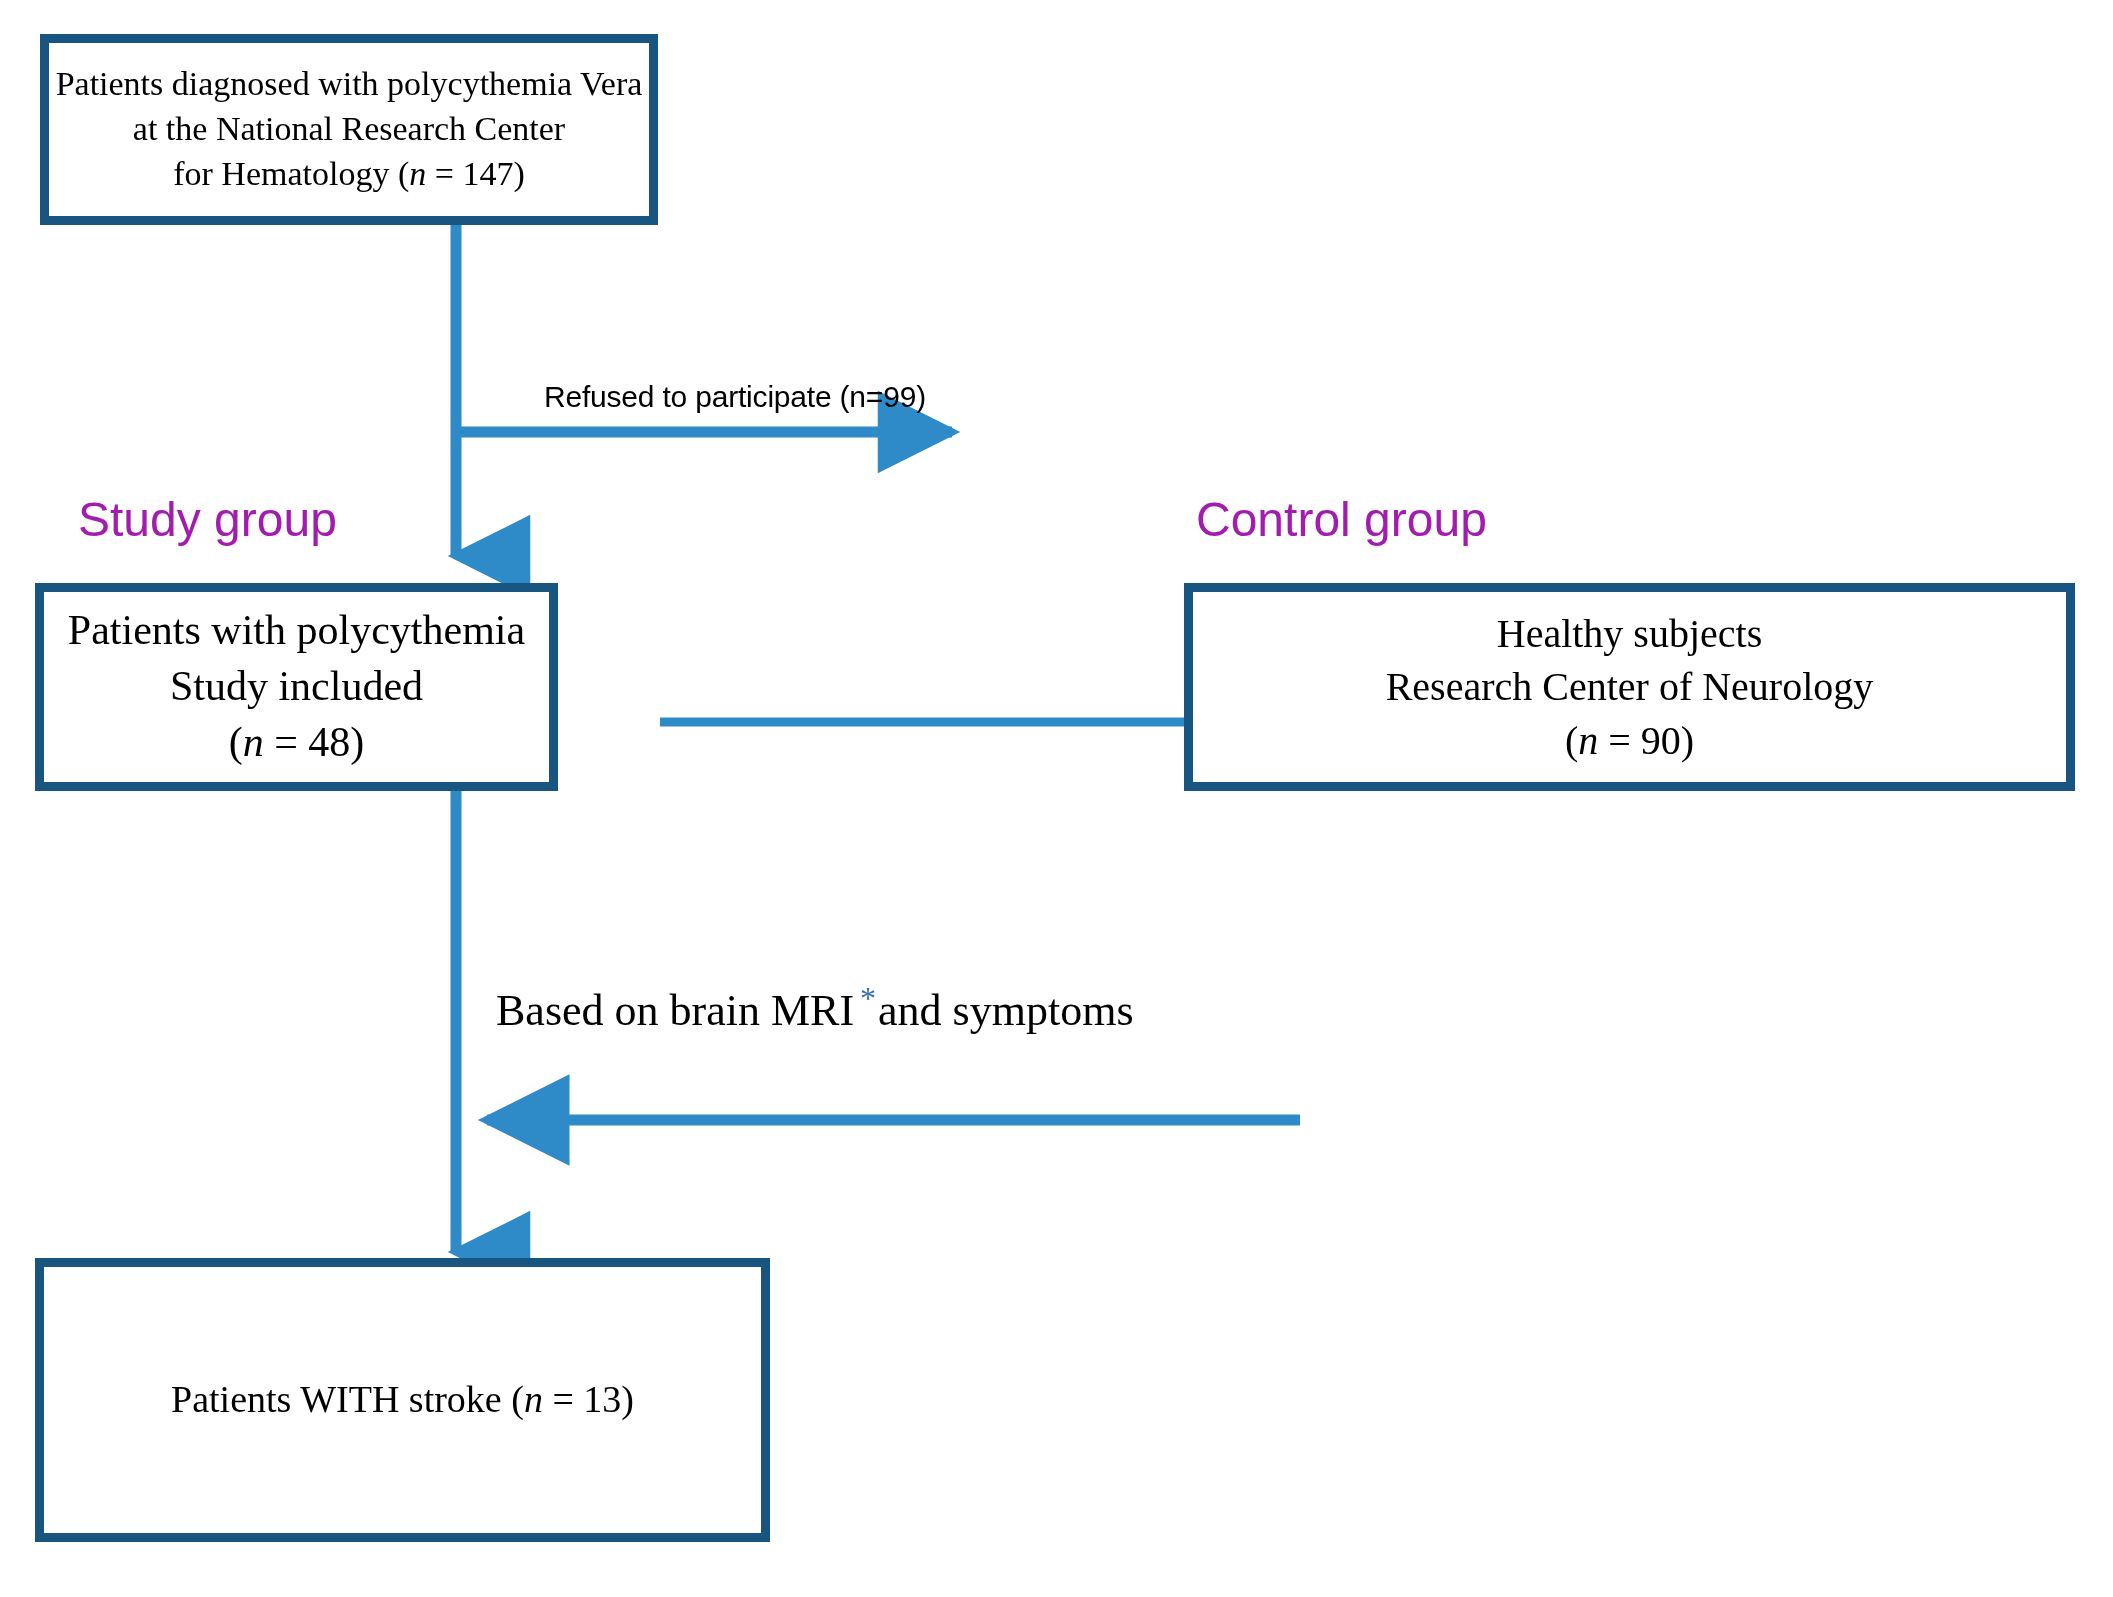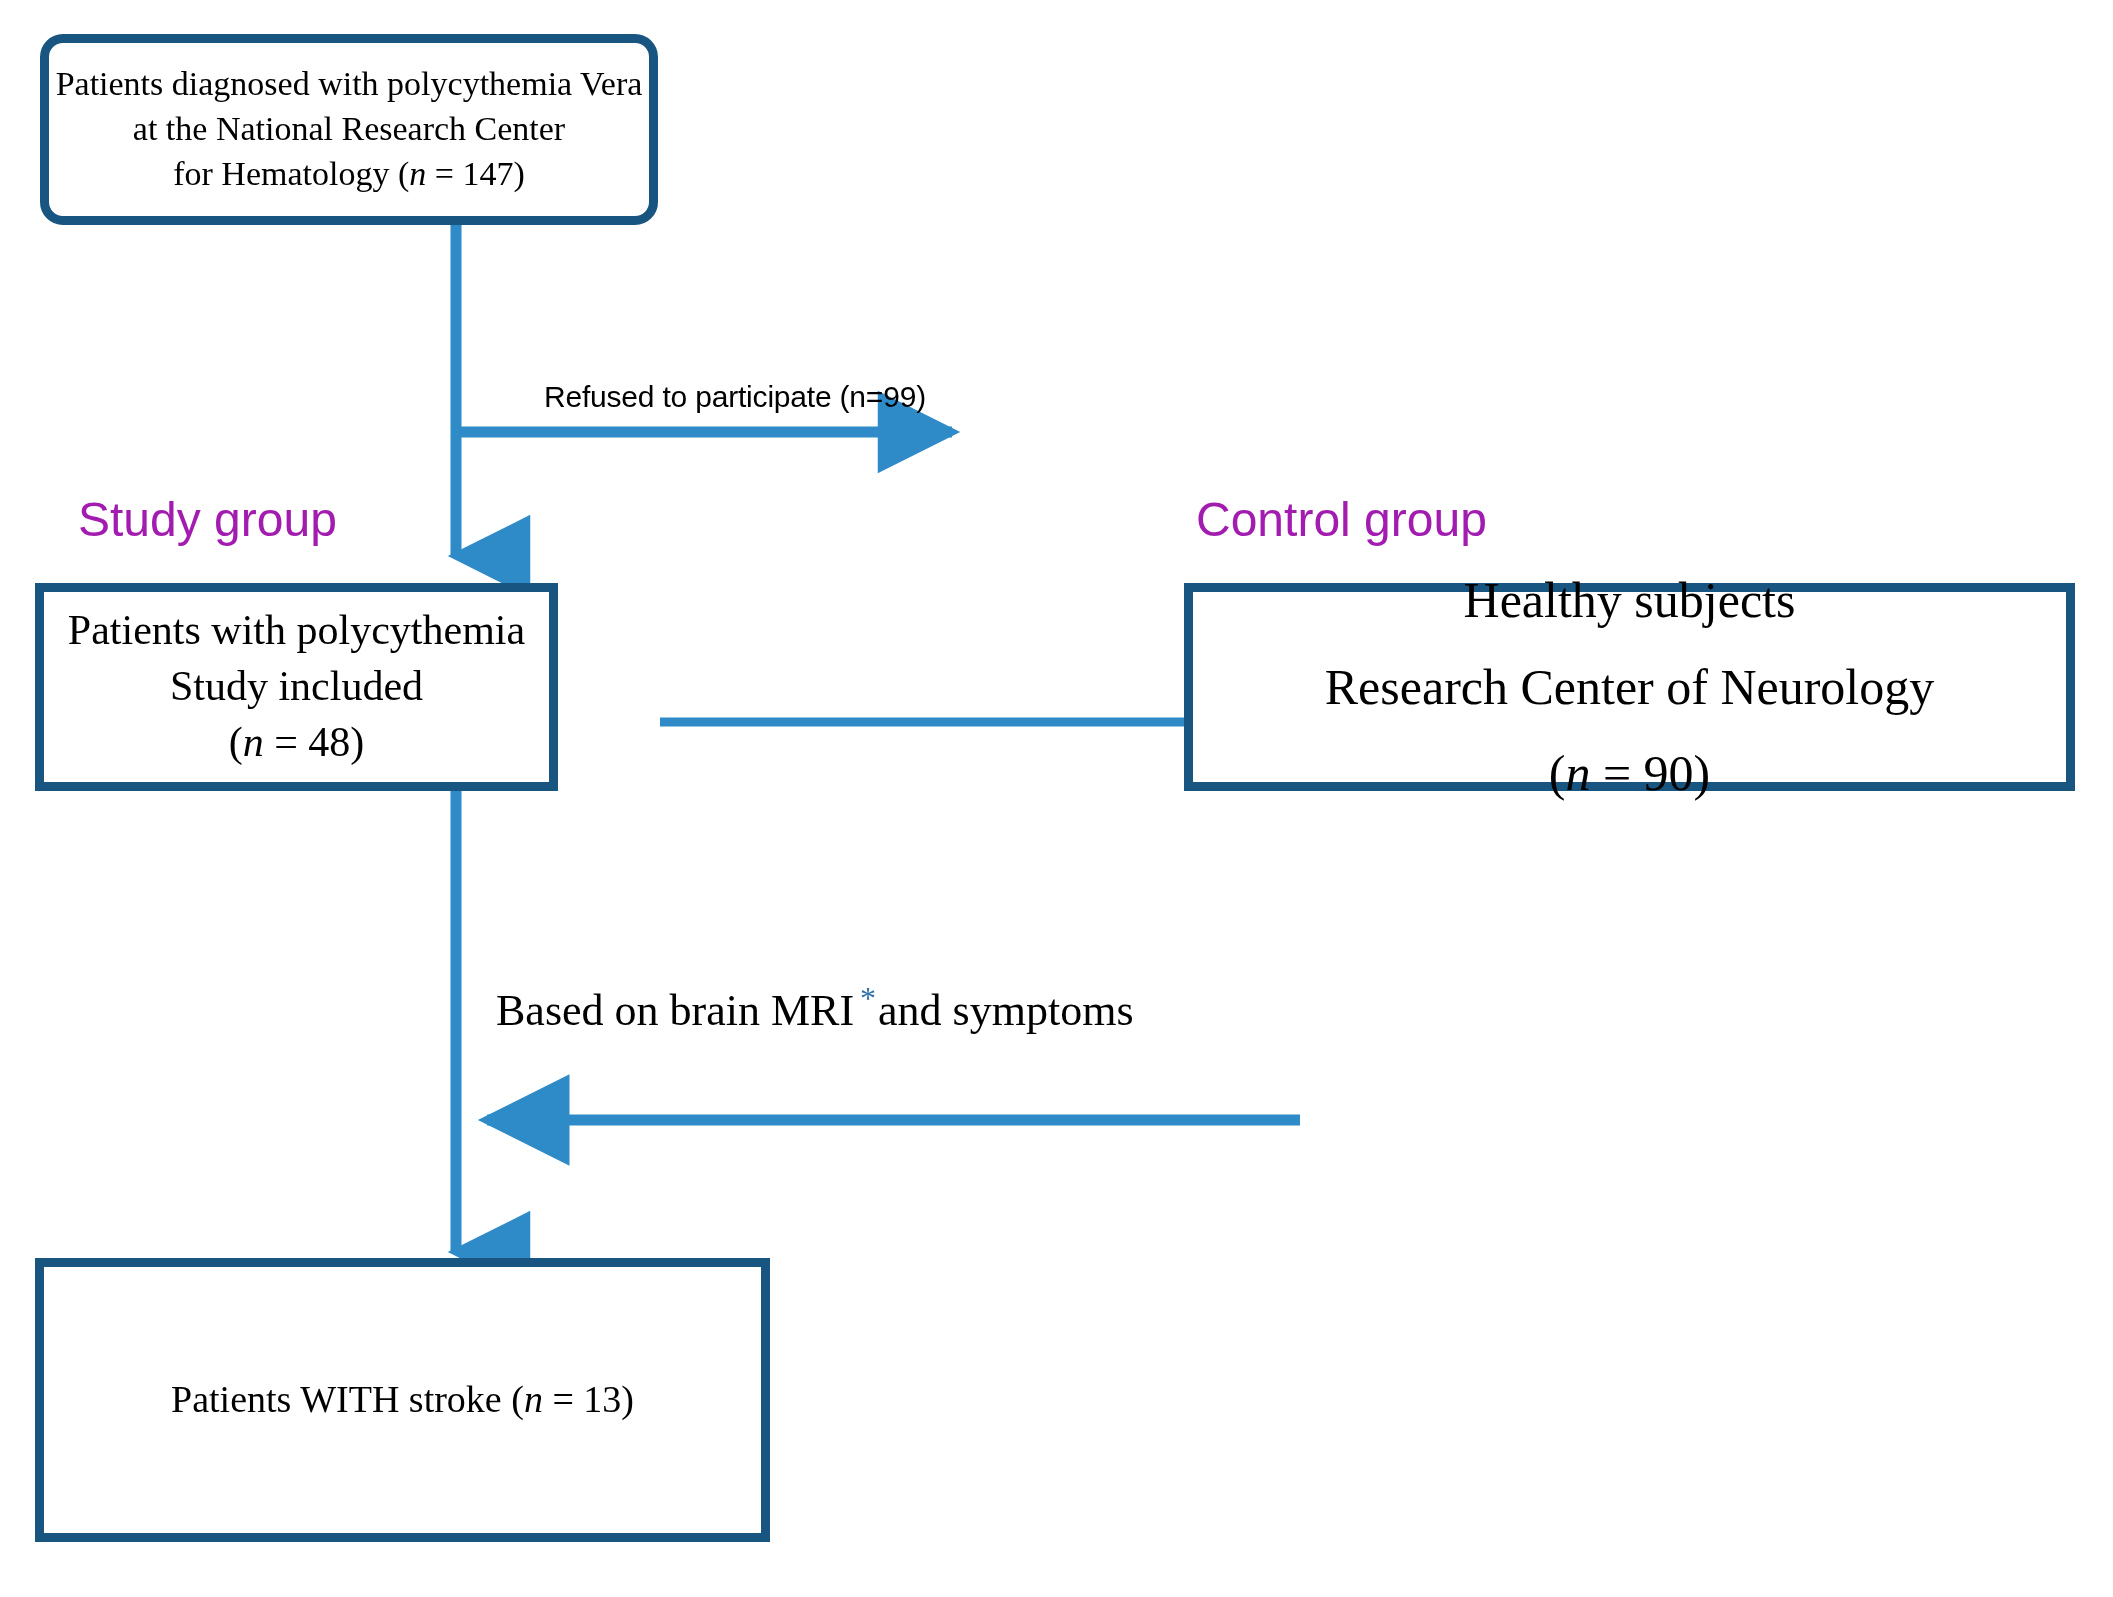--- a/index.html
+++ b/index.html
@@ -43,40 +43,38 @@
     white-space: nowrap;
   }
 
   #box-source {
     left: 40px;
     top: 34px;
     width: 618px;
     height: 191px;
     font-size: 34px;
     line-height: 1.32;
-    border-radius: 23px;
   }
 
   #box-study {
     left: 35px;
     top: 583px;
     width: 523px;
     height: 208px;
     font-size: 42px;
     line-height: 1.33;
   }
 
   #box-control {
     left: 1184px;
     top: 583px;
     width: 891px;
     height: 208px;
-    font-size: 50px;
+    font-size: 40px;
     line-height: 1.33;
-    gap: 20px;
   }
 
   #box-outcome {
     left: 35px;
     top: 1258px;
     width: 735px;
     height: 284px;
     font-size: 38px;
     line-height: 1.3;
     justify-content: space-around;

